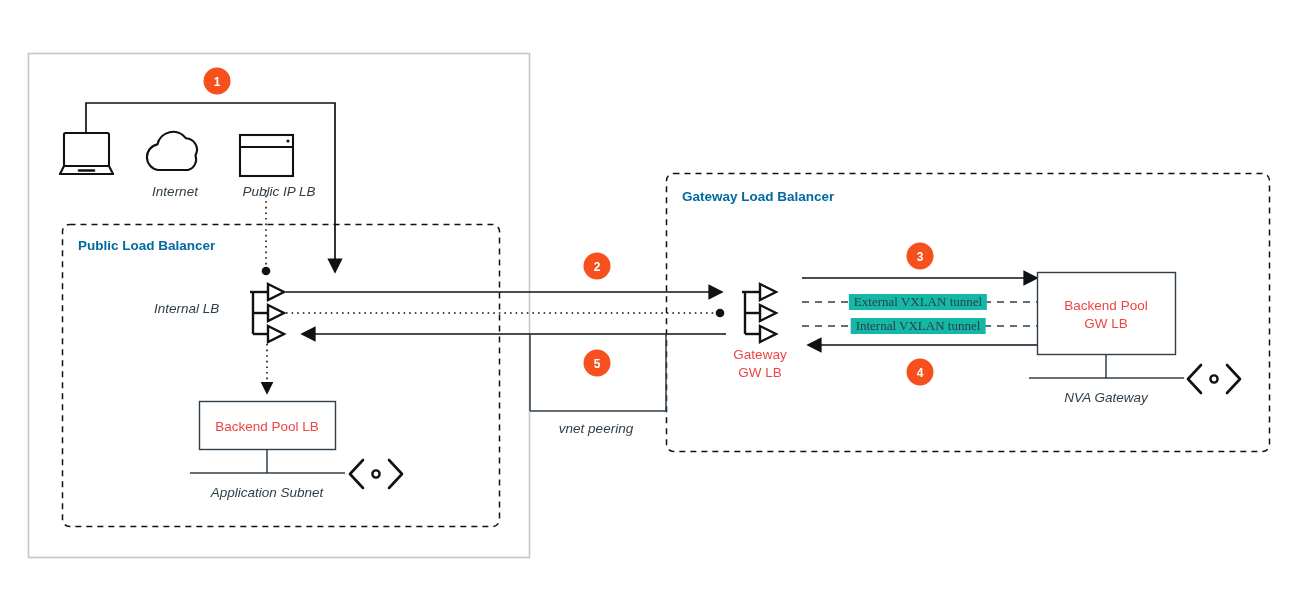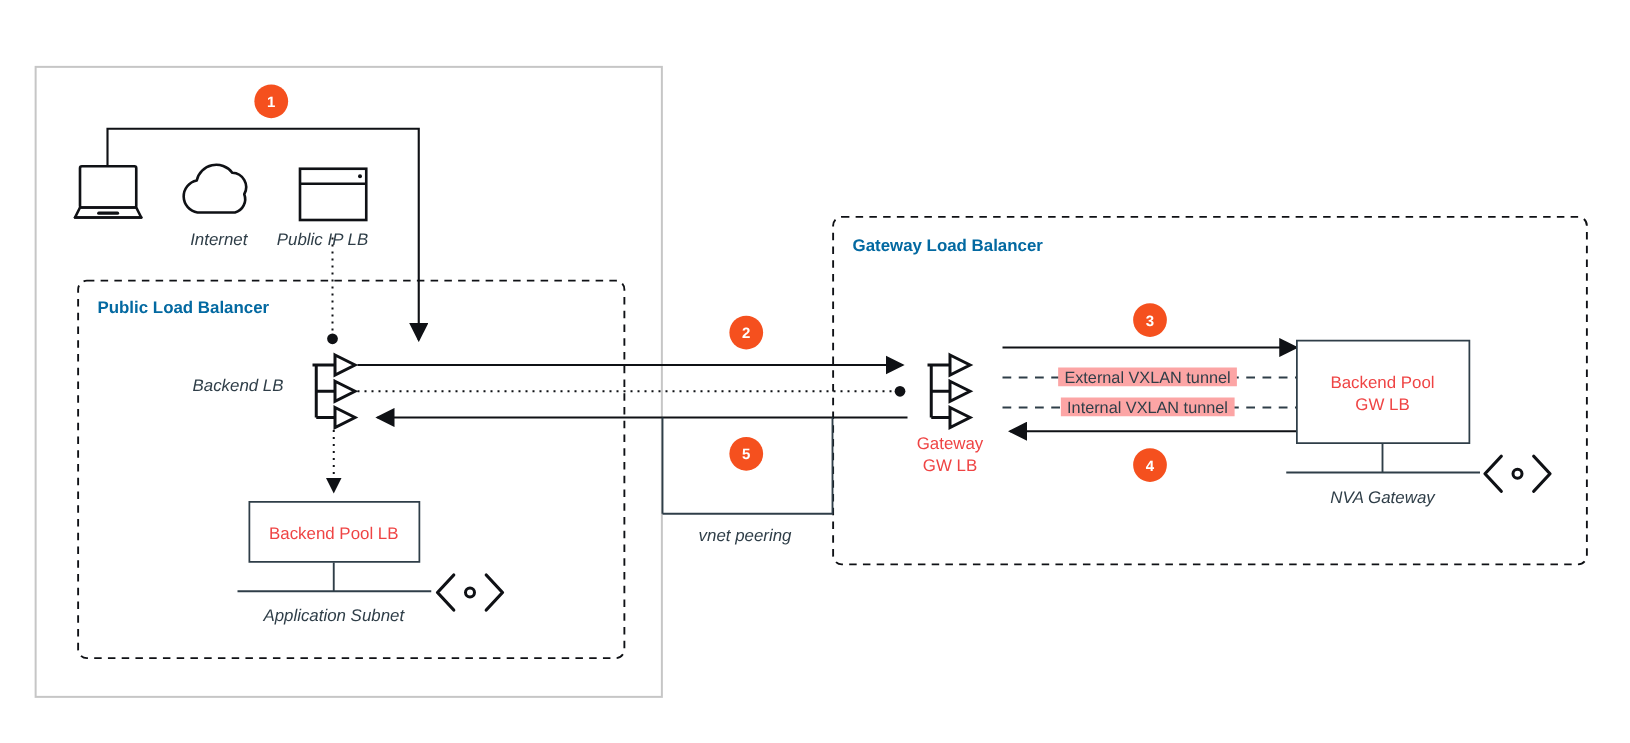--- a/index.html
+++ b/index.html
@@ -9,22 +9,22 @@
 
   .lbl{position:absolute;color:#2f3e48;font-size:13.5px;line-height:1.25;
        font-family:"Liberation Sans", sans-serif;white-space:pre;font-style:italic;}
   .lbl.center{text-align:center;transform:translateX(-50%);}
   .container-title{position:absolute;color:#0369a1;font-size:13.5px;font-weight:bold;
        font-family:"Liberation Sans", sans-serif;white-space:nowrap;}
   .boxlbl{position:absolute;color:#ef4444;font-size:13.5px;line-height:1.3;
        text-align:center;transform:translateX(-50%);white-space:pre;
        font-family:"Liberation Sans", sans-serif;}
   .tunnel-lbl{position:absolute;color:#2f3e48;font-size:13px;text-align:right;
-       transform:translateX(-50%);white-space:nowrap;background:#fca5a5;padding:0 5px;
-       font-family:Liberation Sans, sans-serif;}
+       transform:translateX(-50%);white-space:nowrap;background:#14b8a6;padding:0 5px;
+       font-family:Liberation Serif, serif;}
 
   .badge{position:absolute;width:27px;height:27px;border-radius:50%;
      background:#f5501e;color:#ffffff;font-size:12px;font-weight:bold;
      display:flex;align-items:center;justify-content:center;
      transform:translate(-50%,-50%);font-family:"Liberation Sans", sans-serif;}
 </style>
 </head>
 <body>
 
 <div id="stage">
@@ -164,23 +164,23 @@
       <circle cx="1214" cy="379" r="3.6" fill="none" stroke-width="2.4"></circle>
     </g>
   </svg>
 
   <div class="container-title" style="left:78px;top:238px;">Public Load Balancer</div>
 
   <div class="container-title" style="left:682px;top:189px;">Gateway Load Balancer</div>
 
   <div class="lbl center" style="left:175px;top:184px;">Internet</div>
 
-  <div class="lbl center" style="left:258px;top:184px;">Public IP LB</div>
-
-  <div class="lbl" style="left:154px;top:301px;">Backend LB</div>
+  <div class="lbl center" style="left:279px;top:184px;">Public IP LB</div>
+
+  <div class="lbl" style="left:154px;top:301px;">Internal LB</div>
 
   <div class="boxlbl" style="left:267px;top:418px;">Backend Pool LB</div>
 
   <div class="lbl center" style="left:267px;top:485px;">Application Subnet</div>
 
   <div class="boxlbl" style="left:760px;top:346px;">Gateway
 GW LB</div>
 
   <div class="boxlbl" style="left:1106px;top:297px;">Backend Pool
 GW LB</div>

